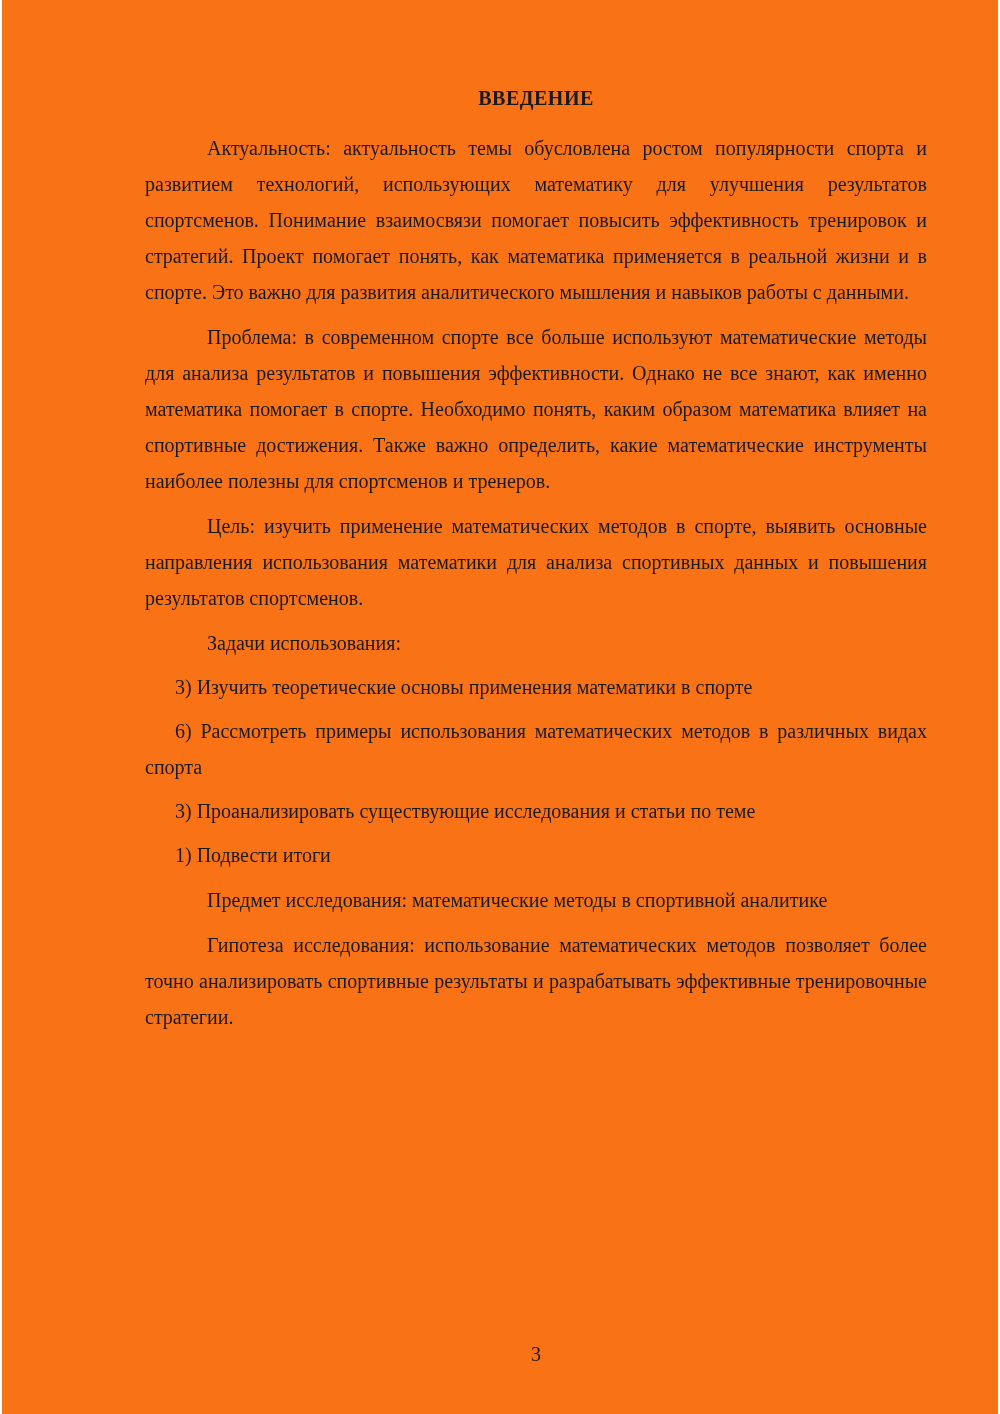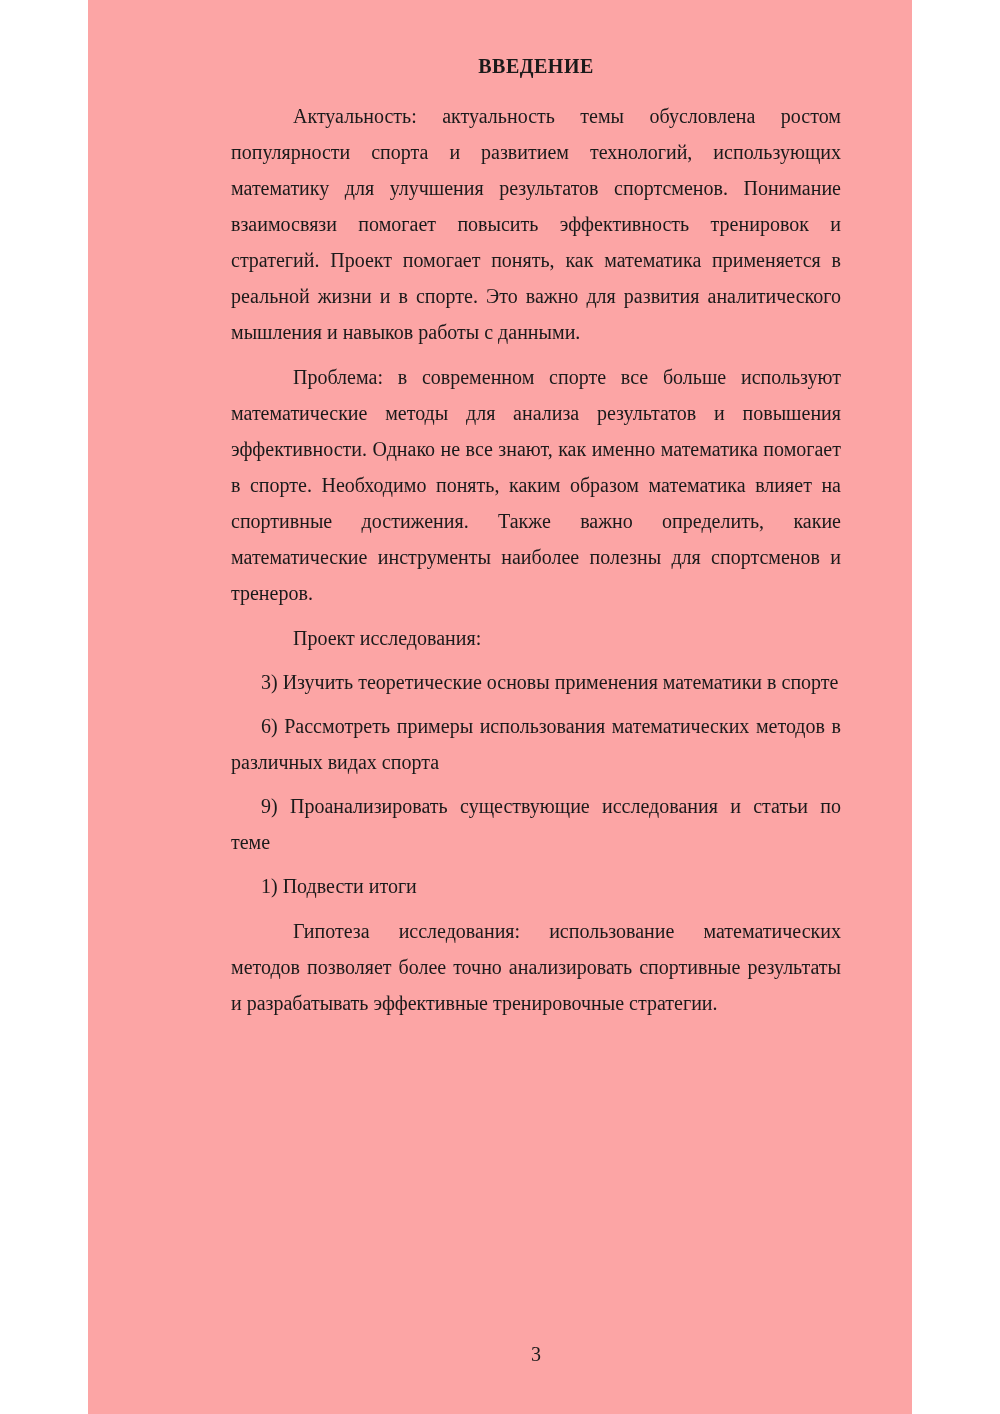--- a/index.html
+++ b/index.html
@@ -2,26 +2,26 @@
 <html lang="ru"><head>
 <meta charset="utf-8">
 <style>
   html, body {
     margin: 0;
     padding: 0;
     background: #ffffff;
   }
   .page {
     position: relative;
-    width: 824px;
+    width: 996px;
     height: 1414px;
     margin: 0 auto;
-    background: #fca5a5;
+    background: #f97316;
     box-sizing: border-box;
-    padding: 48px 71px 95px 143px;
+    padding: 80px 71px 95px 143px;
     font-family: "Liberation Serif", "DejaVu Serif", serif;
     font-size: 20px;
     color: #1a1a1a;
     overflow: hidden;
   }
   .doc-title {
     text-align: center;
     font-weight: bold;
     font-size: 20px;
     margin: 0 0 14px 0;
@@ -54,31 +54,33 @@
 <body>
 
 <div class="page">
 
   <h1 class="doc-title">ВВЕДЕНИЕ</h1>
 
   <p class="block body-par">Актуальность: актуальность темы обусловлена ростом популярности спорта и развитием технологий, использующих математику для улучшения результатов спортсменов. Понимание взаимосвязи помогает повысить эффективность тренировок и стратегий. Проект помогает понять, как математика применяется в реальной жизни и в спорте. Это важно для развития аналитического мышления и навыков работы с данными.</p>
 
   <p class="block body-par">Проблема: в современном спорте все больше используют математические методы для анализа результатов и повышения эффективности. Однако не все знают, как именно математика помогает в спорте. Необходимо понять, каким образом математика влияет на спортивные достижения. Также важно определить, какие математические инструменты наиболее полезны для спортсменов и тренеров.</p>
 
+  <p class="block body-par">Цель: изучить применение математических методов в спорте, выявить основные направления использования математики для анализа спортивных данных и повышения результатов спортсменов.</p>
 
-  <p class="block body-par">Проект исследования:</p>
+  <p class="block body-par">Задачи использования:</p>
 
   <p class="block list-par">3) Изучить теоретические основы применения математики в спорте</p>
 
   <p class="block list-par">6) Рассмотреть примеры использования математических методов в различных видах спорта</p>
 
-  <p class="block list-par">9) Проанализировать существующие исследования и статьи по теме</p>
+  <p class="block list-par">3) Проанализировать существующие исследования и статьи по теме</p>
 
 
   <p class="block list-par">1) Подвести итоги</p>
 
 
+  <p class="block body-par">Предмет исследования: математические методы в спортивной аналитике</p>
 
   <p class="block body-par">Гипотеза исследования: использование математических методов позволяет более точно анализировать спортивные результаты и разрабатывать эффективные тренировочные стратегии.</p>
 
   <div class="page-number">3</div>
 
 </div>
 
 </body></html>

